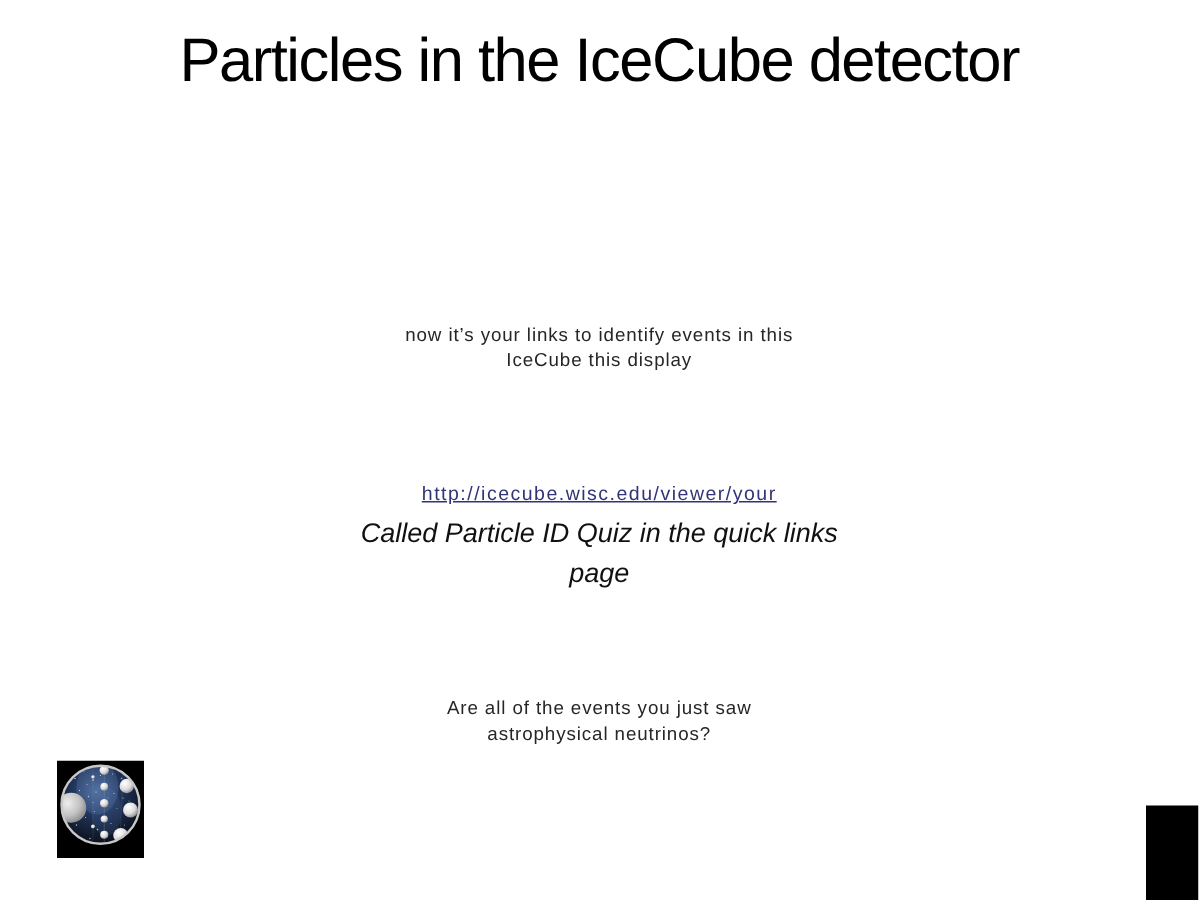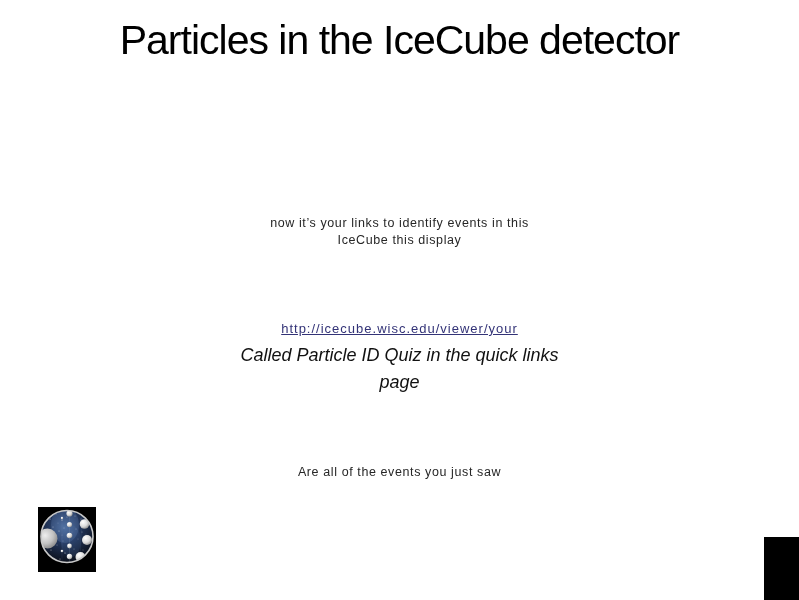--- a/index.html
+++ b/index.html
@@ -99,20 +99,21 @@
     <a>http://icecube.wisc.edu/viewer/your</a>
   </div>
 
   <div class="callout">
     <div>Called Particle ID Quiz in the quick links</div>
     <div>page</div>
   </div>
 
   <div class="small-text question">
     <div>Are all of the events you just saw</div>
+    <div>astrophysical neutrinos?</div>
   </div>
 
   <div class="logo-box">
     <svg width="58" height="65" viewBox="0 0 58 65" xmlns="http://www.w3.org/2000/svg">
       <defs>
         <radialGradient id="skyGrad" cx="45%" cy="32%" r="75%">
           <stop offset="0%" stop-color="#4a6a9a"></stop>
           <stop offset="40%" stop-color="#22365c"></stop>
           <stop offset="100%" stop-color="#07090f"></stop>
         </radialGradient>

